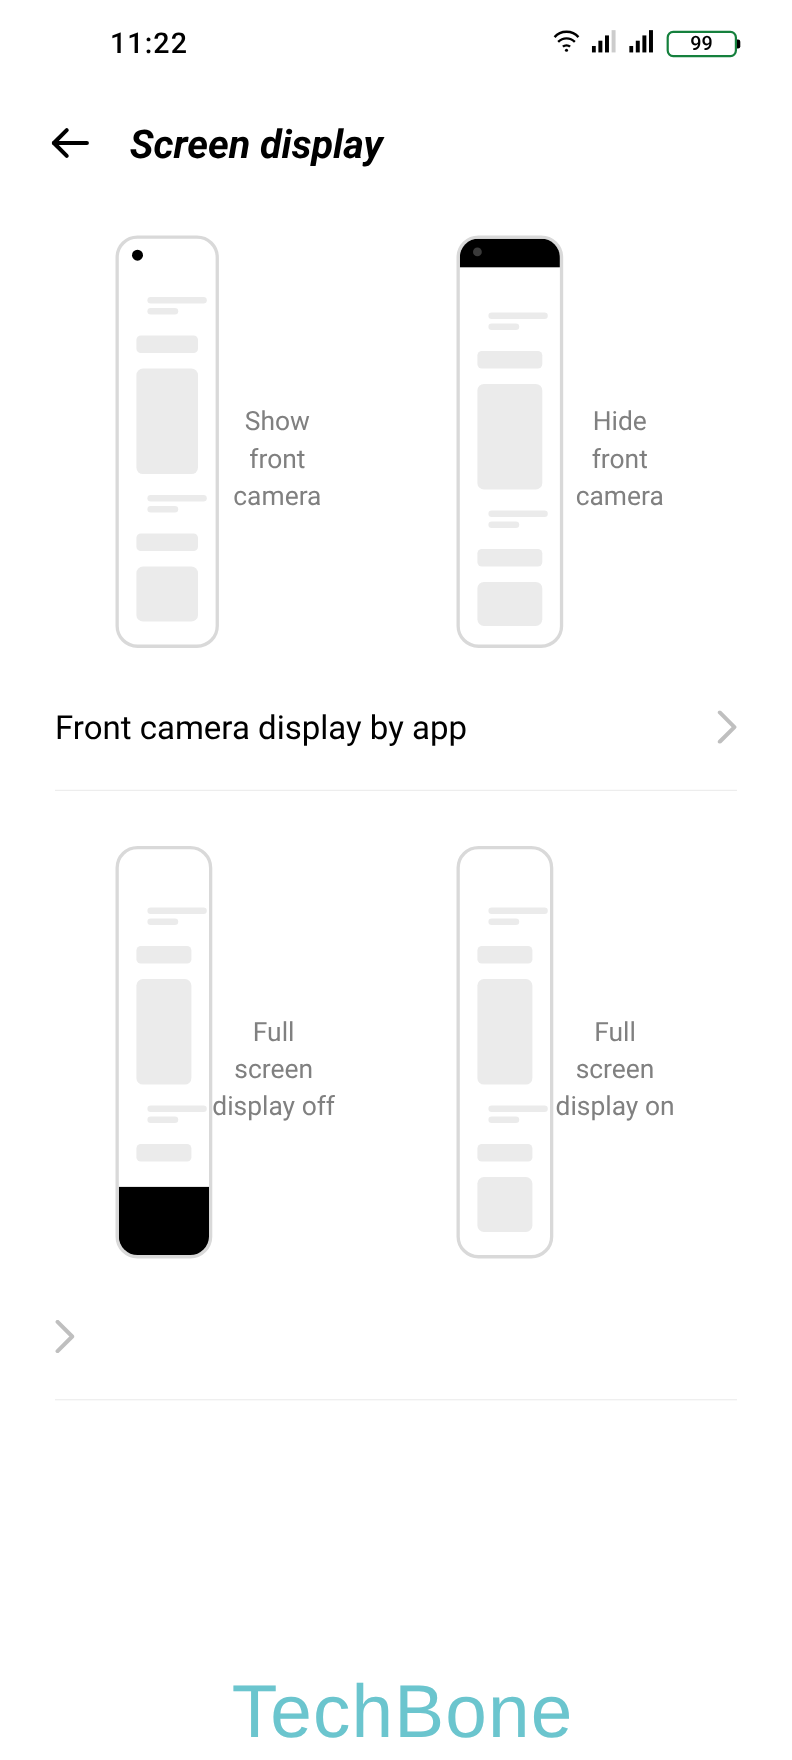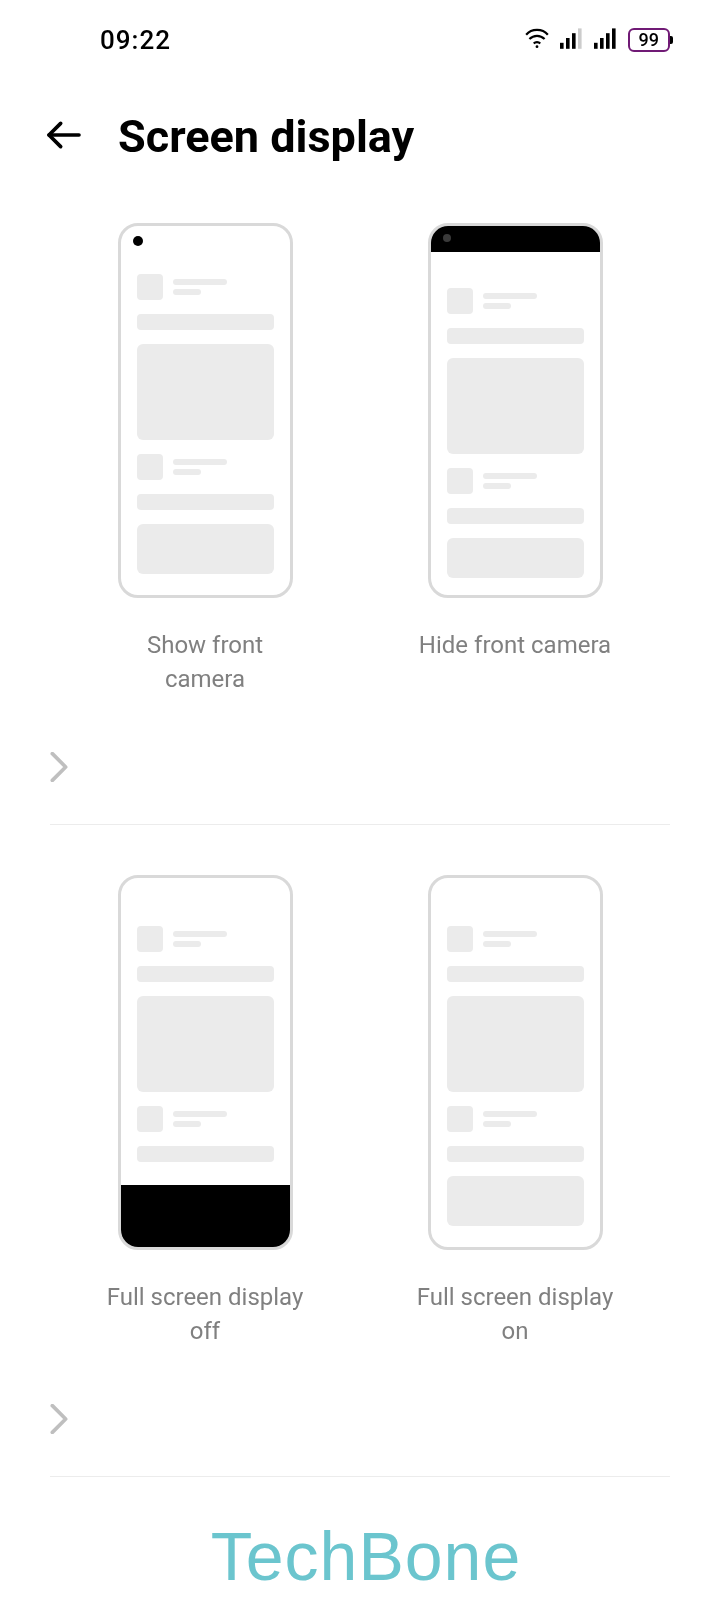--- a/index.html
+++ b/index.html
@@ -19,23 +19,23 @@
     justify-content: space-between;
     align-items: center;
     padding: 20px 50px 0 100px;
     height: 60px;
     font-size: 26px;
     font-weight: 500;
   }
   .status-left { letter-spacing: 1px; }
   .status-right { display: flex; align-items: center; gap: 10px; }
   .battery-box {
-    border: 2px solid #701a75;
+    border: 2px solid #15803d;
     border-radius: 6px;
-    padding: 0 9px;
+    padding: 0 20px;
     font-size: 18px;
     line-height: 20px;
     position: relative;
   }
   .battery-box::after {
     content: '';
     position: absolute;
     right: -5px;
     top: 6px;
     width: 3px;
@@ -45,32 +45,32 @@
   }
 
   
   .page-header {
     display: flex;
     align-items: center;
     gap: 34px;
     padding: 50px 44px 30px 44px;
   }
   .back-arrow svg { width: 40px; height: 40px; }
-  .page-title { font-size: 45px; font-weight: 700; }
+  .page-title { font-size: 36px; font-weight: 700; font-style: italic; }
 
   
   .option-row {
     display: flex;
     justify-content: center;
     gap: 110px;
     padding: 30px 0 18px 0;
   }
   .option-card {
     display: flex;
-    flex-direction: column;
+    flex-direction: row;
     align-items: center;
     width: 200px;
   }
   .option-label {
     margin-top: 30px;
     color: #808080;
     font-size: 24px;
     text-align: center;
     line-height: 34px;
     min-height: 68px;
@@ -164,21 +164,21 @@
     line-height: 1;
     padding-bottom: 10px;
     font-family: "Segoe UI", sans-serif;
     padding-left: 12px;
   }
 </style>
 </head>
 <body>
 
 <div class="status-bar">
-  <div class="status-left">09:22</div>
+  <div class="status-left">11:22</div>
   <div class="status-right">
     <span>
       <svg width="26" height="22" viewBox="0 0 24 20" fill="none" stroke="#000" stroke-width="2">
         <path d="M2 7 C7 1 17 1 22 7"></path>
         <path d="M5 11 C9 7 15 7 19 11"></path>
         <path d="M9 15 C10.5 13.5 13.5 13.5 15 15"></path>
         <circle cx="12" cy="18" r="1.3" fill="#000" stroke="none"></circle>
       </svg>
     </span>
     <span>
@@ -265,20 +265,21 @@
         <div class="bar"></div>
         <div class="block" style="height:40px"></div>
       </div>
     </div>
     <div class="option-label">Hide front camera</div>
   </div>
 
 </div>
 
 <div class="setting-row">
+  <div class="setting-label">Front camera display by app</div>
   <span class="chev">
     <svg viewBox="0 0 10 18" fill="none" stroke="#bfbfbf" stroke-width="2.2" stroke-linecap="round" stroke-linejoin="round">
       <polyline points="1 1 9 9 1 17"></polyline>
     </svg>
   </span>
 </div>
 
 <div class="divider"></div>
 
 <div class="option-row" style="padding-top:50px">

